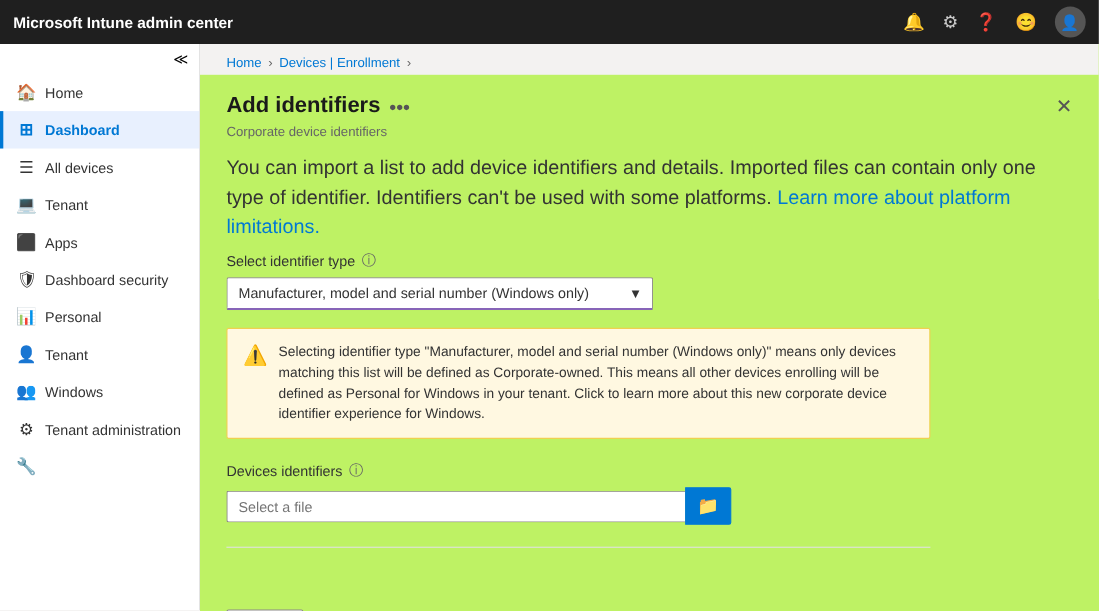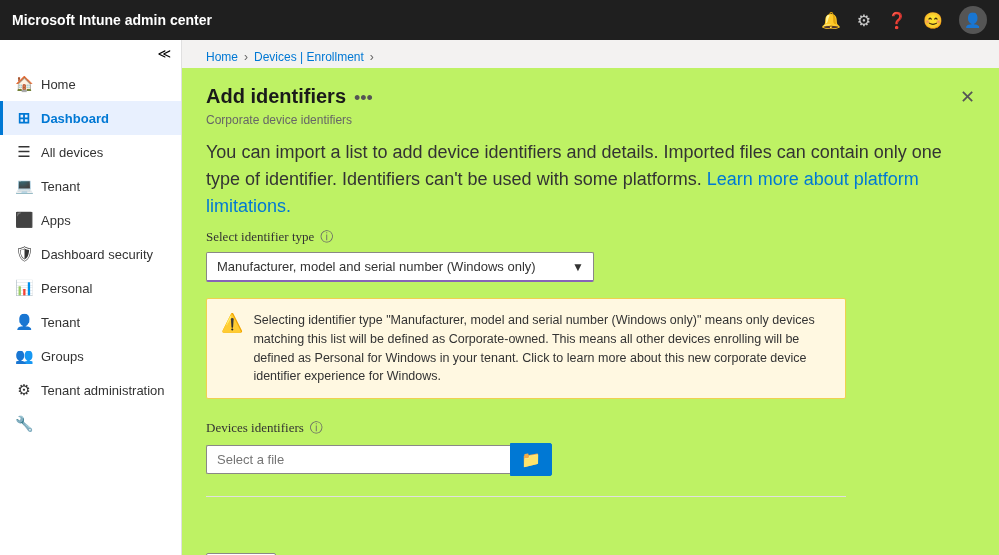--- a/index.html
+++ b/index.html
@@ -174,21 +174,20 @@
     }
 
     
     .field-label {
       font-size: 13px;
       color: #333;
       margin-bottom: 6px;
       display: flex;
       align-items: center;
       gap: 6px;
-      font-family: Liberation Serif, serif;
     }
     .info-icon {
       font-size: 13px;
       color: #666;
       cursor: pointer;
     }
     .field-group {
       margin-bottom: 16px;
     }
 
@@ -239,21 +238,21 @@
       font-size: 12.5px;
       color: #333;
       line-height: 1.5;
     }
 
     
     .import-row {
       display: flex;
       align-items: center;
       gap: 0;
-      width: 346px;
+      width: 459px;
     }
     .file-input {
       flex: 1;
       padding: 6px 10px;
       border: 1px solid #8a8886;
       border-right: none;
       border-radius: 2px 0 0 2px;
       font-size: 13px;
       color: #999;
       background: #fff;
@@ -343,21 +342,21 @@
     <div class="sidebar-item">
       <span class="icon">📊</span>
       <span>Personal</span>
     </div>
     <div class="sidebar-item">
       <span class="icon">👤</span>
       <span>Tenant</span>
     </div>
     <div class="sidebar-item">
       <span class="icon">👥</span>
-      <span>Groups</span>
+      <span>Windows</span>
     </div>
     <div class="sidebar-item">
       <span class="icon">⚙</span>
       <span>Tenant administration</span>
     </div>
     <div class="sidebar-item">
       <span class="icon">🔧</span>
     </div>
   </div>
 

